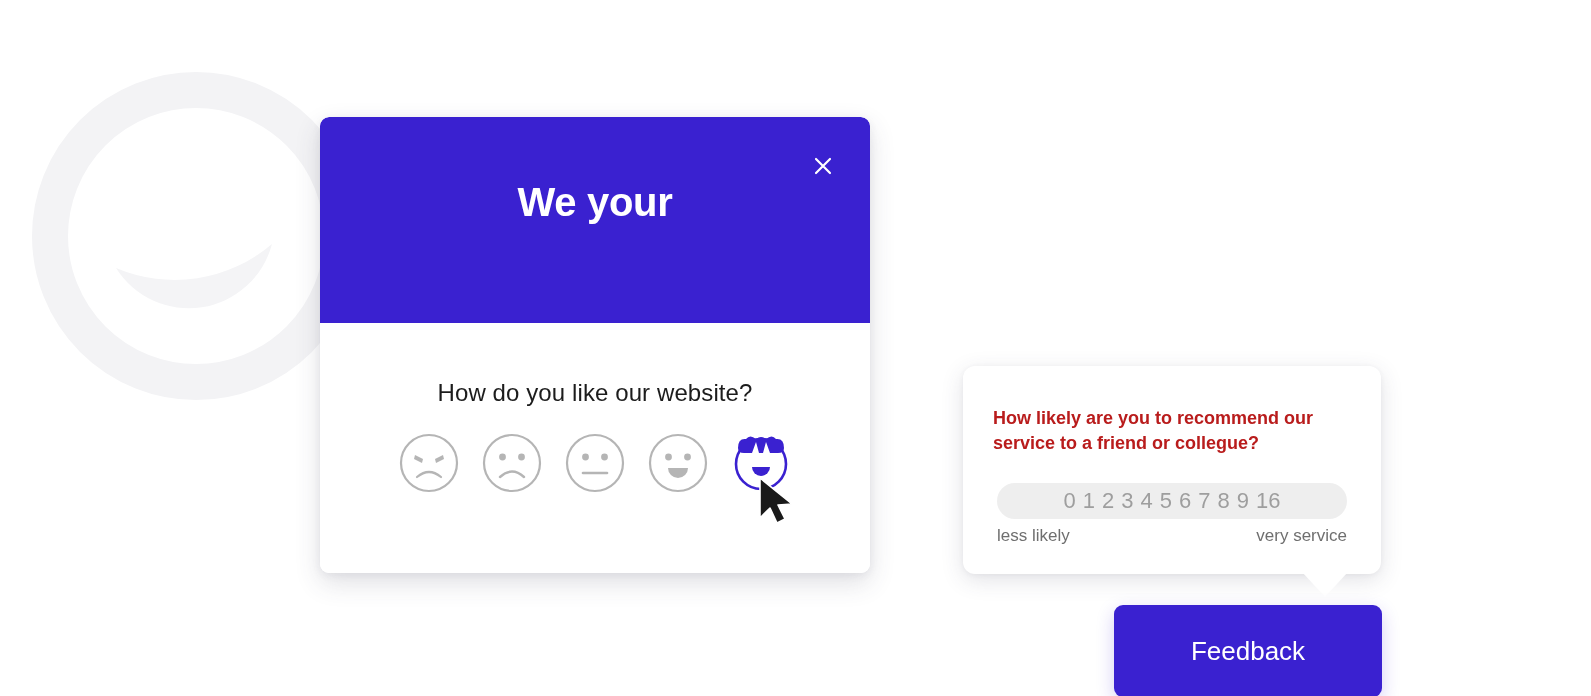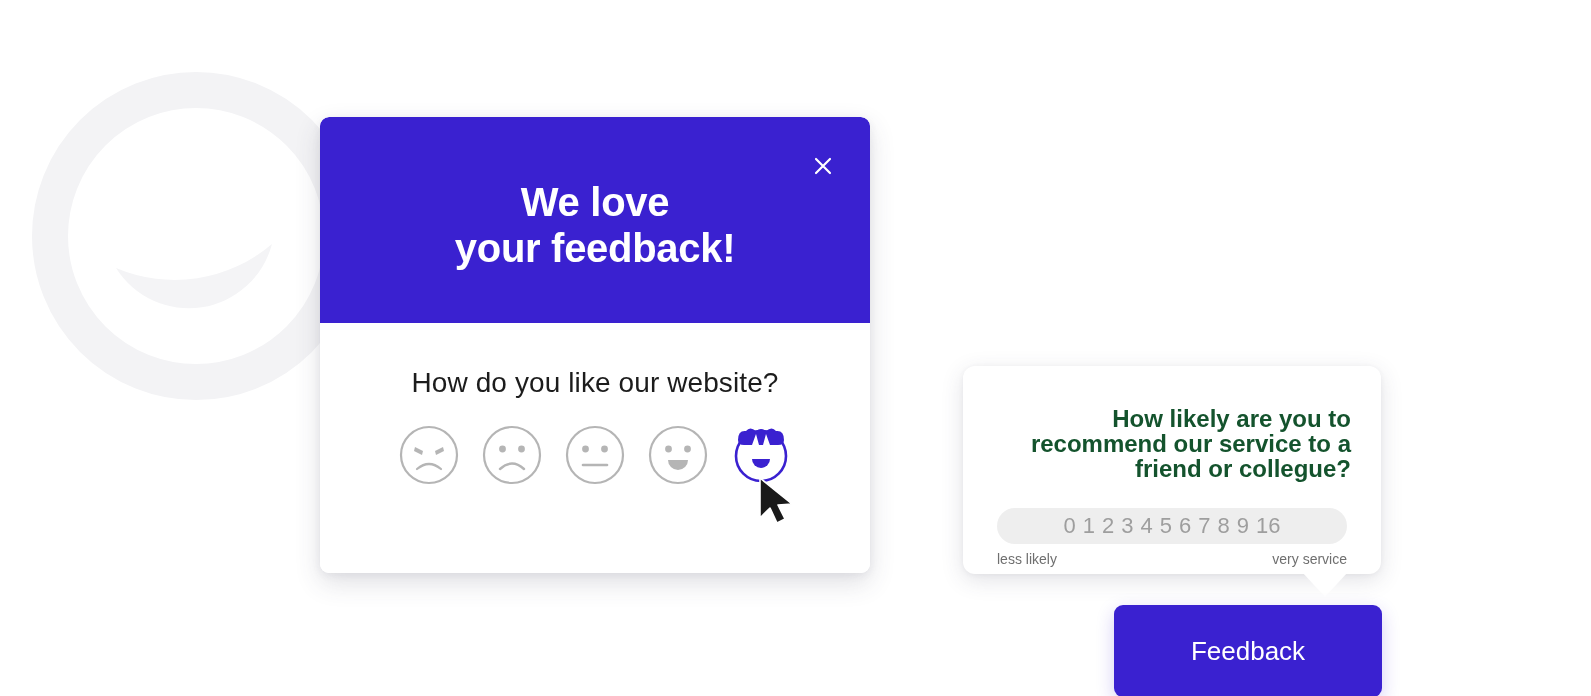--- a/index.html
+++ b/index.html
@@ -69,22 +69,22 @@
   #card-title .line { display: block; }
 
   #card-body {
     position: relative;
     height: 250px;
     background: #ffffff;
   }
   #rating-question {
     text-align: center;
     color: #1c1c1c;
-    font-size: 28px;
-    padding-top: 44px;
+    font-size: 24px;
+    padding-top: 56px;
     letter-spacing: 0.1px;
   }
   #face-row {
     display: flex;
     justify-content: center;
     align-items: center;
     gap: 21px;
     margin-top: 25px;
   }
   .face-option {
@@ -116,23 +116,23 @@
   #nps-tail {
     position: absolute;
     left: 1302px;
     top: 572px;
     width: 46px;
     height: 26px;
     overflow: visible;
   }
   #nps-question {
     padding: 40px 30px 0 30px;
-    text-align: right;
-    color: #14532d;
-    font-size: 24px;
+    text-align: left;
+    color: #b91c1c;
+    font-size: 18px;
     font-weight: bold;
     line-height: 25px;
   }
   #nps-scale {
     margin: 27px 34px 0 34px;
     height: 36px;
     background: #eeeeee;
     border-radius: 18px;
     display: flex;
     align-items: center;
@@ -146,21 +146,21 @@
     font-size: 22px;
     line-height: 36px;
     cursor: pointer;
     font-family: "Liberation Sans", sans-serif;
   }
   #nps-labels {
     margin: 7px 34px 0 34px;
     display: flex;
     justify-content: space-between;
     color: #6f6f6f;
-    font-size: 14px;
+    font-size: 17px;
     text-align: right;
   }
 
   
   #feedback-button {
     position: absolute;
     left: 1114px;
     top: 605px;
     width: 268px;
     height: 92px;
@@ -187,22 +187,21 @@
 
 <div id="feedback-card">
 
   <div id="card-header">
     <div id="close-button">
       <svg width="22" height="22" viewBox="0 0 22 22" xmlns="http://www.w3.org/2000/svg">
         <path d="M4 4 L18 18 M18 4 L4 18" stroke="#ffffff" stroke-width="2.2" stroke-linecap="round"></path>
       </svg>
     </div>
     <div id="card-title">
-      <span class="line">We love</span>
-      <span class="line">your feedback!</span>
+      <span class="line">We your</span>
     </div>
   </div>
 
   <div id="card-body">
     <div id="rating-question">How do you like our website?</div>
 
     <div id="face-row">
 
       <div class="face-option">
         <svg width="62" height="62" viewBox="0 0 62 62" xmlns="http://www.w3.org/2000/svg">

